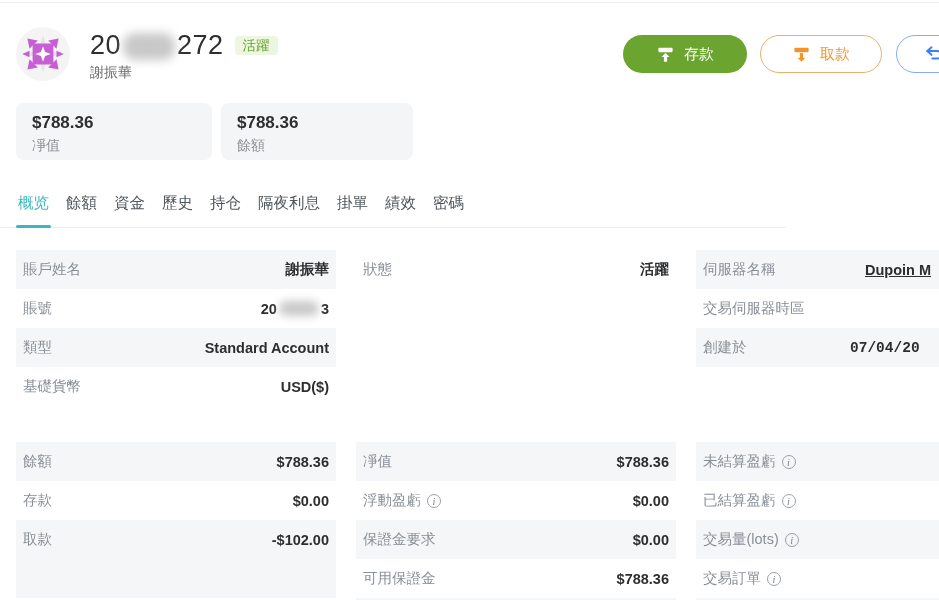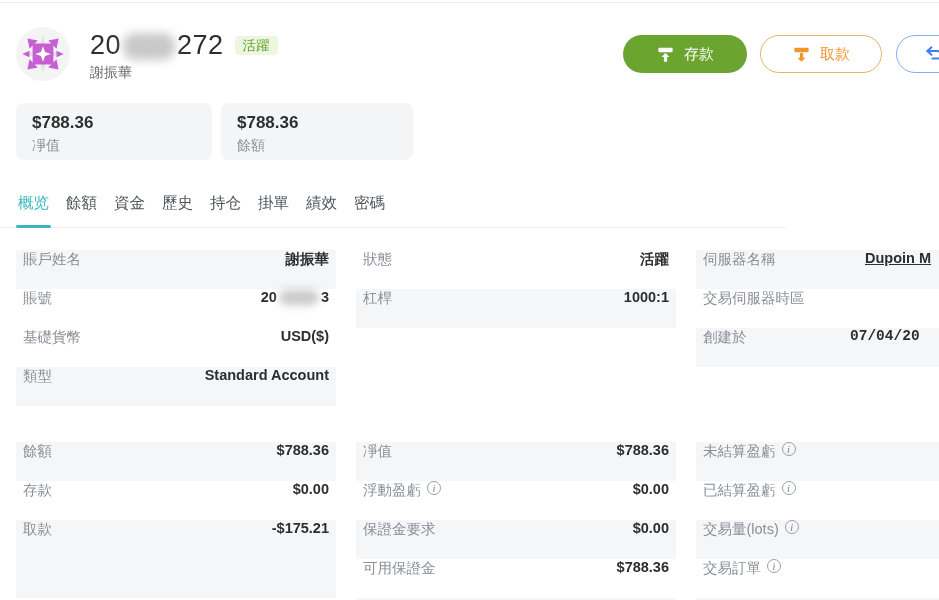--- a/index.html
+++ b/index.html
@@ -38,21 +38,21 @@
   .tabs{position:absolute;left:0;top:188px;width:786px;box-sizing:border-box;padding-left:16px;display:flex;gap:13px;border-bottom:1px solid #eeeeee;}
   .tab{position:relative;font-size:15.5px;color:#4f565c;padding:5px 2px 13px;cursor:pointer;white-space:nowrap;}
   .tab.active{color:#3bb8be;}
   .tab.active::after{content:"";position:absolute;left:0;right:0;bottom:-1px;height:3px;background:#3bb8be;border-radius:1.5px;}
 
   
   .tgrid{position:absolute;left:16px;display:flex;gap:20px;}
   .tgrid-info{top:250px;}
   .tgrid-fin{top:442px;}
   .tcol{width:320px;flex:0 0 320px;}
-  .trow{position:relative;height:39px;display:flex;align-items:flex-start;box-sizing:border-box;padding:0 7px;}
+  .trow{position:relative;height:39px;display:flex;align-items:center;box-sizing:border-box;padding:0 7px;}
   .trow.stripe{background:#f5f6f8;}
   .tlabel{font-size:14.5px;color:#898f96;white-space:nowrap;}
   .tvalue{margin-left:auto;font-size:14.5px;font-weight:700;color:#2c2e30;white-space:nowrap;display:flex;align-items:center;}
   .tvalue.cutoff{position:absolute;margin-left:0;}
   .info{margin-left:6px;width:14px;height:14px;border:1px solid #9aa0a6;border-radius:50%;color:#7d838a;
         font-family:"Liberation Serif",serif;font-style:italic;font-size:10.5px;line-height:13px;text-align:center;
         display:inline-block;box-sizing:border-box;cursor:pointer;flex:0 0 auto;}
 </style>
 </head>
 <body>
@@ -123,57 +123,54 @@
   <div class="card-value">$788.36</div>
   <div class="card-label">餘額</div>
 </div>
 
 <div class="tabs">
     <div class="tab active">概览</div>
     <div class="tab">餘額</div>
     <div class="tab">資金</div>
     <div class="tab">歷史</div>
     <div class="tab">持仓</div>
+    <div class="tab">隔夜利息</div>
     <div class="tab">掛單</div>
     <div class="tab">績效</div>
     <div class="tab">密碼</div>
   </div>
 
 <div class="tgrid tgrid-info">
   <div class="tcol">
       <div class="trow stripe">
         <span class="tlabel">賬戶姓名</span>
         <span class="tvalue">謝振華</span>
       </div>
       <div class="trow">
         <span class="tlabel">賬號</span>
         <span class="tvalue">
           <span>20</span>
           <span class="mask mask-sm"></span>
           <span>3</span>
         </span>
       </div>
+      <div class="trow stripe">
+        <span class="tlabel">類型</span>
+        <span class="tvalue">Standard Account</span>
+      </div>
       <div class="trow">
         <span class="tlabel">基礎貨幣</span>
         <span class="tvalue">USD($)</span>
       </div>
-      <div class="trow stripe">
-        <span class="tlabel">類型</span>
-        <span class="tvalue">Standard Account</span>
-      </div>
     </div>
   <div class="tcol">
       <div class="trow">
         <span class="tlabel">狀態</span>
         <span class="tvalue">活躍</span>
       </div>
-      <div class="trow stripe">
-        <span class="tlabel">杠桿</span>
-        <span class="tvalue">1000:1</span>
-      </div>
     </div>
   <div class="tcol">
       <div class="trow stripe">
         <span class="tlabel">伺服器名稱</span>
         <span class="tvalue cutoff" style="left: 169px; text-decoration: underline;">Dupoin M</span>
       </div>
       <div class="trow">
         <span class="tlabel">交易伺服器時區</span>
         <span class="tvalue"></span>
       </div>
@@ -189,21 +186,21 @@
       <div class="trow stripe">
         <span class="tlabel">餘額</span>
         <span class="tvalue">$788.36</span>
       </div>
       <div class="trow">
         <span class="tlabel">存款</span>
         <span class="tvalue">$0.00</span>
       </div>
       <div class="trow stripe">
         <span class="tlabel">取款</span>
-        <span class="tvalue">-$175.21</span>
+        <span class="tvalue">-$102.00</span>
       </div>
       <div class="trow stripe"></div>
     </div>
   <div class="tcol">
       <div class="trow stripe">
         <span class="tlabel">凈值</span>
         <span class="tvalue">$788.36</span>
       </div>
       <div class="trow">
         <span class="tlabel">浮動盈虧</span>

